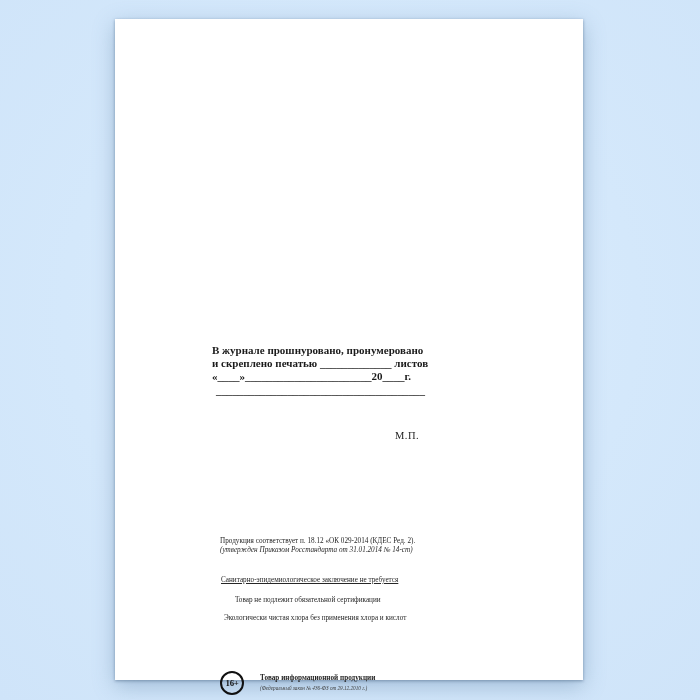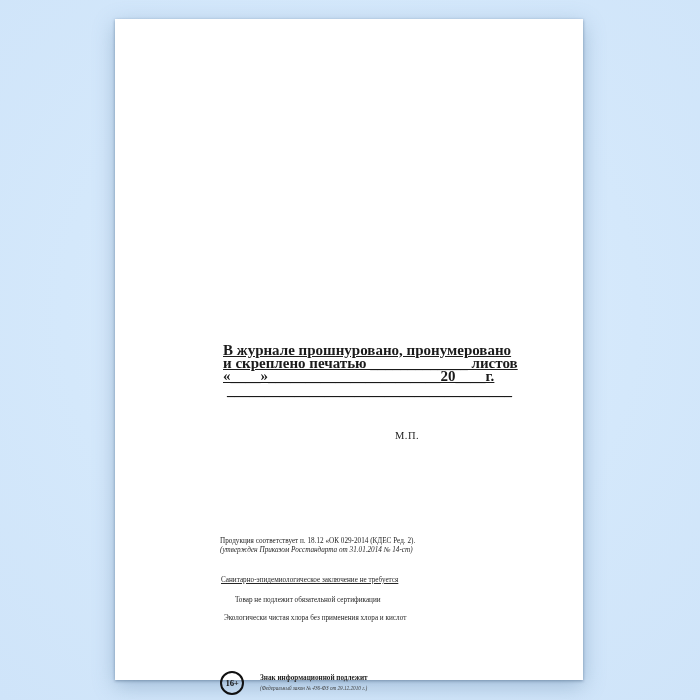--- a/index.html
+++ b/index.html
@@ -17,29 +17,28 @@
     position: absolute;
     left: 115px;
     top: 19px;
     width: 468px;
     height: 661px;
     background: #ffffff;
     box-shadow: 0 1px 3px rgba(88,114,144,0.65), 0 6px 20px rgba(100,135,170,0.45);
   }
   .binding-block {
     position: absolute;
-    left: 108px;
+    left: 97px;
     top: 325px;
     width: 240px;
-    font-size: 15px;
+    font-size: 11px;
     line-height: 13.2px;
     font-weight: bold;
     color: #1b1b1b;
     white-space: nowrap;
-    text-decoration: underline;
   }
   .binding-line-4 { padding-left: 2px; }
   .binding-line-5 { padding-left: 4px; }
   .stamp {
     position: absolute;
     left: 280px;
     top: 411px;
     font-size: 10.5px;
     color: #1f1f1f;
     letter-spacing: 0.5px;
@@ -122,18 +121,18 @@
     <div class="compliance-law-line">(утвержден Приказом Росстандарта от 31.01.2014 № 14-ст)</div>
   </div>
 
   <div class="note note-sanitary">Санитарно-эпидемиологическое заключение не требуется</div>
   <div class="note note-certification">Товар не подлежит обязательной сертификации</div>
   <div class="note note-ecology">Экологически чистая хлора без применения хлора и кислот</div>
 
   <div class="age-mark">
     <div class="age-badge">16+</div>
     <div class="age-text">
-      <div class="age-title">Знак информационной подлежит</div>
+      <div class="age-title">Товар информационной продукции</div>
       <div class="age-law">(Федеральный закон № 436-ФЗ от 29.12.2010 г.)</div>
     </div>
   </div>
 
 </div>
 
 </body></html>

